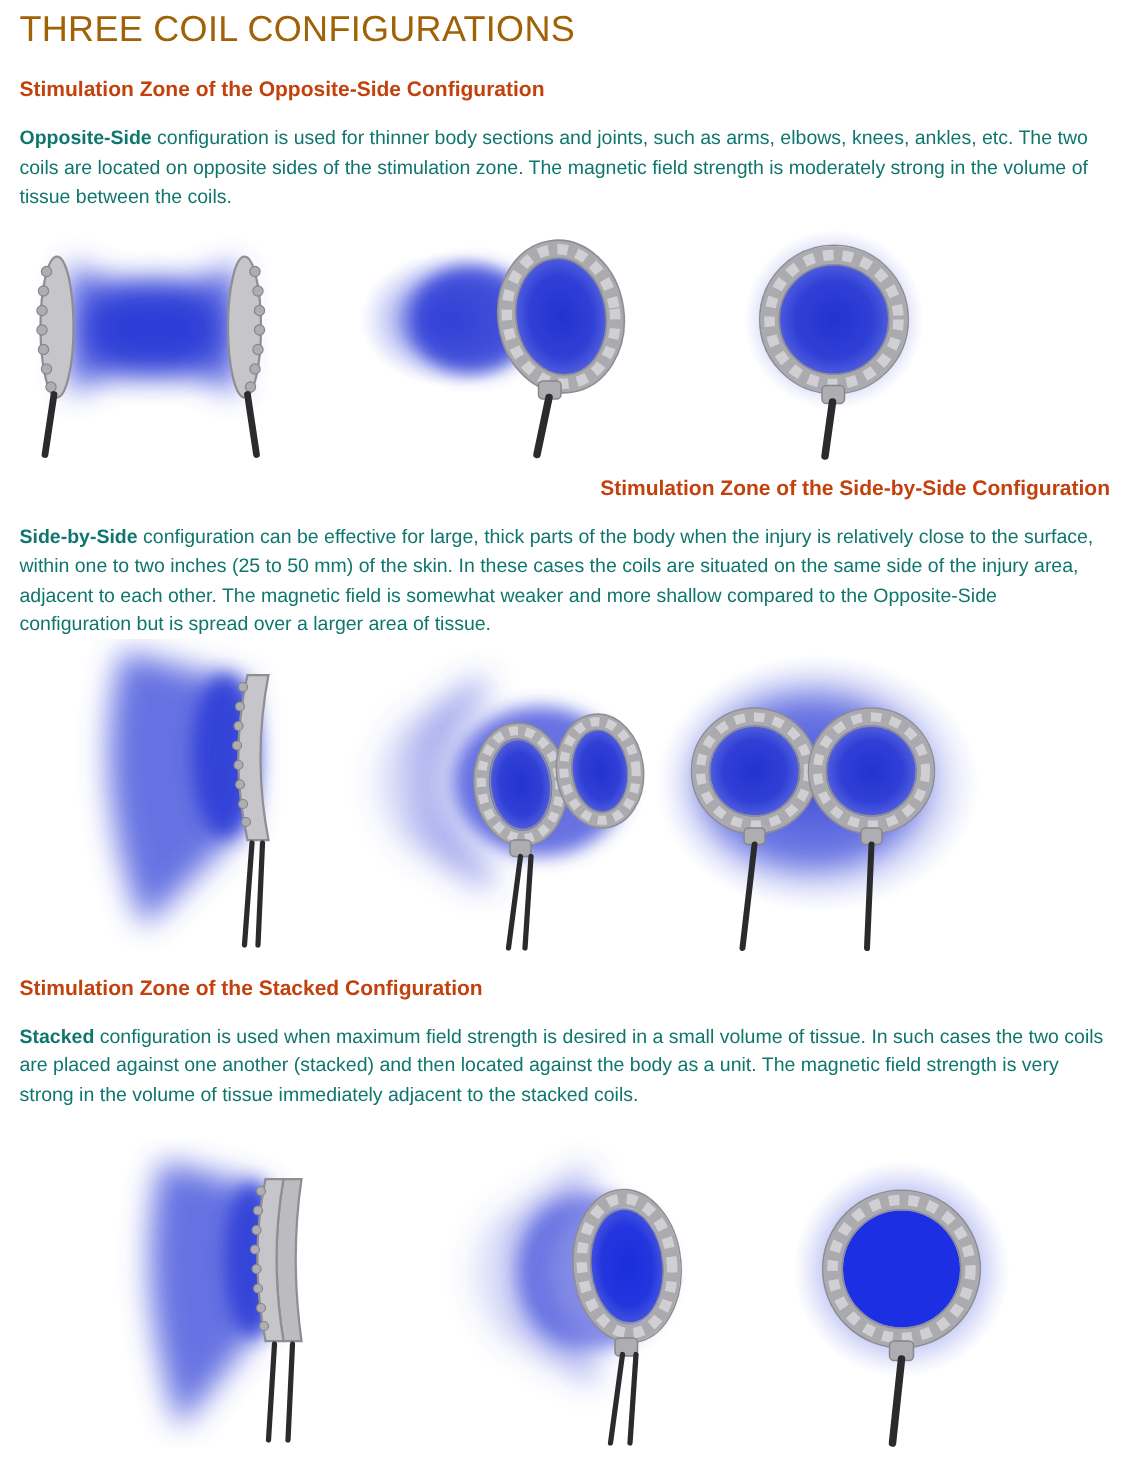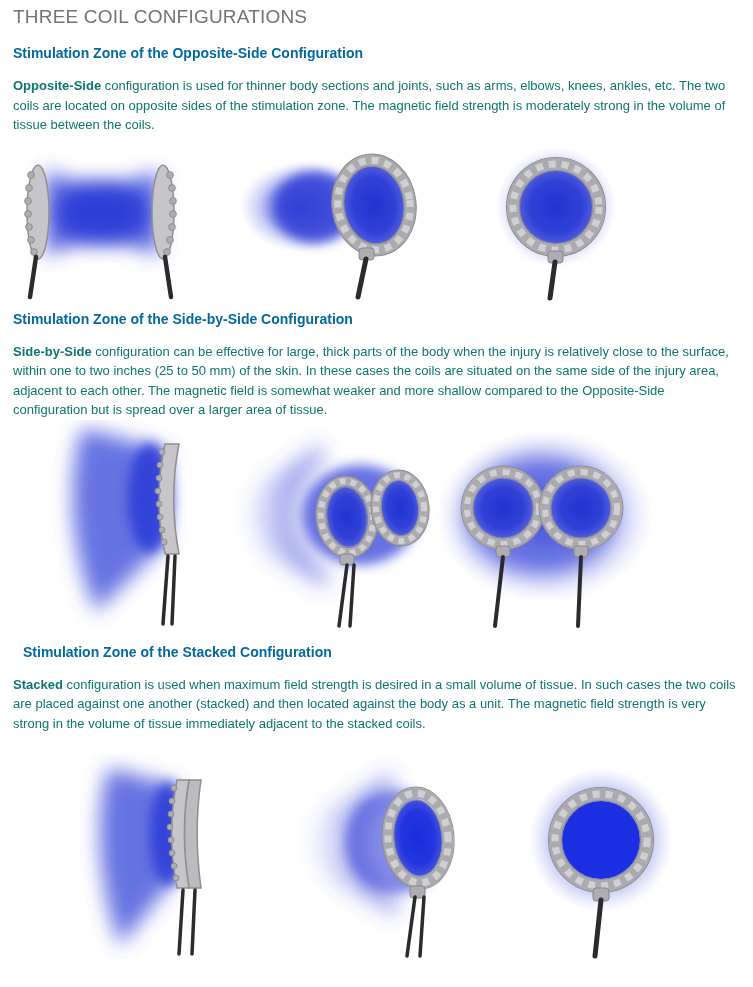--- a/index.html
+++ b/index.html
@@ -2,25 +2,25 @@
 <html><head>
 <meta charset="utf-8">
 <style>
   * { box-sizing: border-box; margin: 0; padding: 0; }
   html, body { background: #ffffff; }
   .page {
     width: 753px; height: 987px; background: #ffffff;
     font-family: "Liberation Sans", sans-serif; color: #1c1c1c;
     overflow: hidden; padding: 6px 13px 0 13px; position: relative;
   }
-  .doc-title { font-size: 19px; font-weight: 400; color: #737373; letter-spacing: 0.2px; }
-  .sec-heading { font-size: 14px; font-weight: 700; color: #0369a1; }
+  .doc-title { font-size: 24px; font-weight: 400; color: #a16207; letter-spacing: 0.2px; }
+  .sec-heading { font-size: 14px; font-weight: 700; color: #c2410c; }
   .sh1 { margin-top: 17px; }
-  .sh2 { margin-top: 8px; }
-  .sh3 { margin-top: 12px; margin-left: 10px; }
+  .sh2 { margin-top: 8px; text-align: right; }
+  .sh3 { margin-top: 12px; }
   .sec-para { font-size: 13px; line-height: 19.5px; margin-top: 15px; color: #0f766e; max-width: 729px; }
   .sec-para b { font-weight: 700; }
   .fig { margin-left: -13px; width: 753px; }
   .fig1 { margin-top: 10px; }
   .fig2 { margin-top: 0; }
   .fig3 { margin-top: 21px; }
   svg { display: block; }
 </style>
 </head>
 <body>

